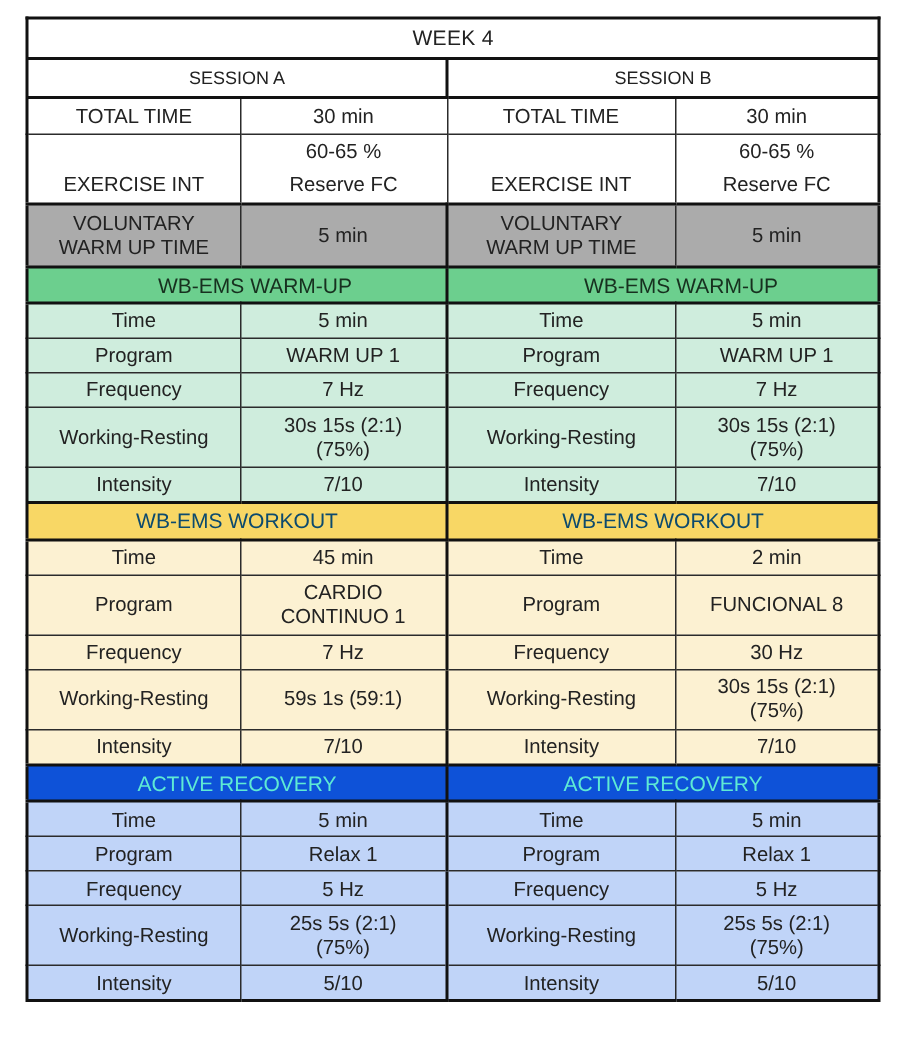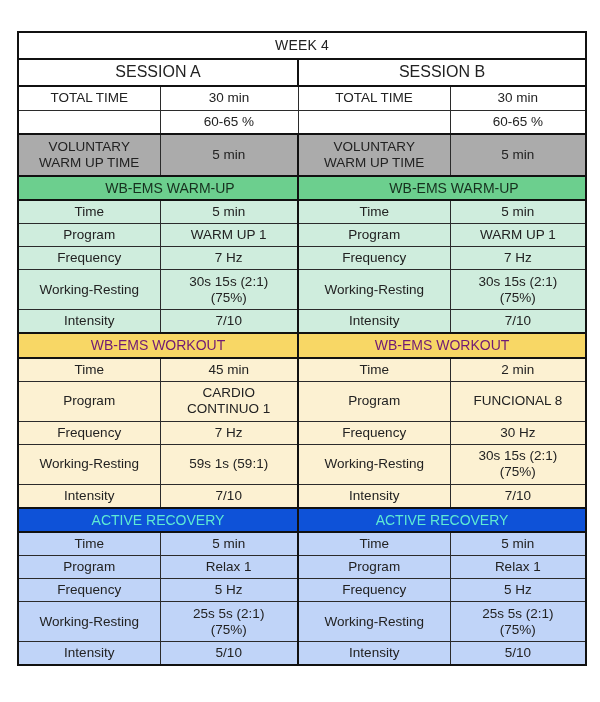--- a/index.html
+++ b/index.html
@@ -23,21 +23,20 @@
   }
 
   .program-table {
     position: absolute;
     left: 17px;
     top: 11px;
     width: 568px;
     border-collapse: collapse;
     table-layout: fixed;
     background: #ffffff;
-    margin-top: 20px;
   }
 
   .program-table td {
     border: 1px solid #2b2b2b;
     padding: 0;
     text-align: center;
     vertical-align: middle;
     color: #222222;
     font-size: 13.5px;
     line-height: 1.18;
@@ -61,21 +60,21 @@
 
   
   .week-row td {
     height: 25px;
     font-size: 14px;
     letter-spacing: .2px;
     border-bottom: 2px solid #111111;
   }
   .session-row td {
     height: 24px;
-    font-size: 16px;
+    font-size: 12px;
     border-bottom: 2px solid #111111;
   }
   .session-row td.sess {
     border-right: 2px solid #111111;
   }
 
   
   .tt-block td {
     font-size: 13.5px;
   }
@@ -105,21 +104,21 @@
   .sec-head td {
     height: 22px;
     font-size: 14px;
     font-weight: normal;
     border-top: 2px solid #111111;
     border-bottom: 2px solid #111111;
   }
   .sec-head td.mid { border-right: 2px solid #111111; }
 
   .head-green td { background: #6ccf8e; color: #17301f; padding-left: 24px; }
-  .head-yellow td { background: #f8d765; color: #701a75; }
+  .head-yellow td { background: #f8d765; color: #0c4a6e; }
   .head-blue td   { background: #0e52d8; color: #5eead4; }
 
   
   .body-green td { background: #cfeddd; }
   .body-yellow td { background: #fcf1d2; }
   .body-blue td  { background: #c0d4f8; }
 
   .body-green td.mid,
   .body-yellow td.mid,
   .body-blue td.mid { border-right: 2px solid #111111; }
@@ -192,20 +191,34 @@
           <span class="cell-pad">60-65 %</span>
         </td>
         <td class="blank-cell" style="border-bottom:none;border-top:none">
           <span class="cell-pad">&nbsp;</span>
         </td>
         <td class="blank-cell" style="border-bottom:none;border-top:none">
           <span class="cell-pad">60-65 %</span>
         </td>
       </tr>
 
+      <tr class="tt-block">
+        <td class="tt-label" style="border-top:none">
+          <span class="cell-pad">EXERCISE INT</span>
+        </td>
+        <td class="tt-label tt-sep" style="border-top:none">
+          <span class="cell-pad">Reserve FC</span>
+        </td>
+        <td class="tt-label" style="border-top:none">
+          <span class="cell-pad">EXERCISE INT</span>
+        </td>
+        <td class="tt-label" style="border-top:none">
+          <span class="cell-pad">Reserve FC</span>
+        </td>
+      </tr>
 
       <tr class="gray-row">
         <td>
           <span class="cell-pad">
             <span class="two-line">VOLUNTARY</span>
             <span class="two-line">WARM UP TIME</span>
           </span>
         </td>
         <td class="mid">
           <span class="cell-pad">5 min</span>

